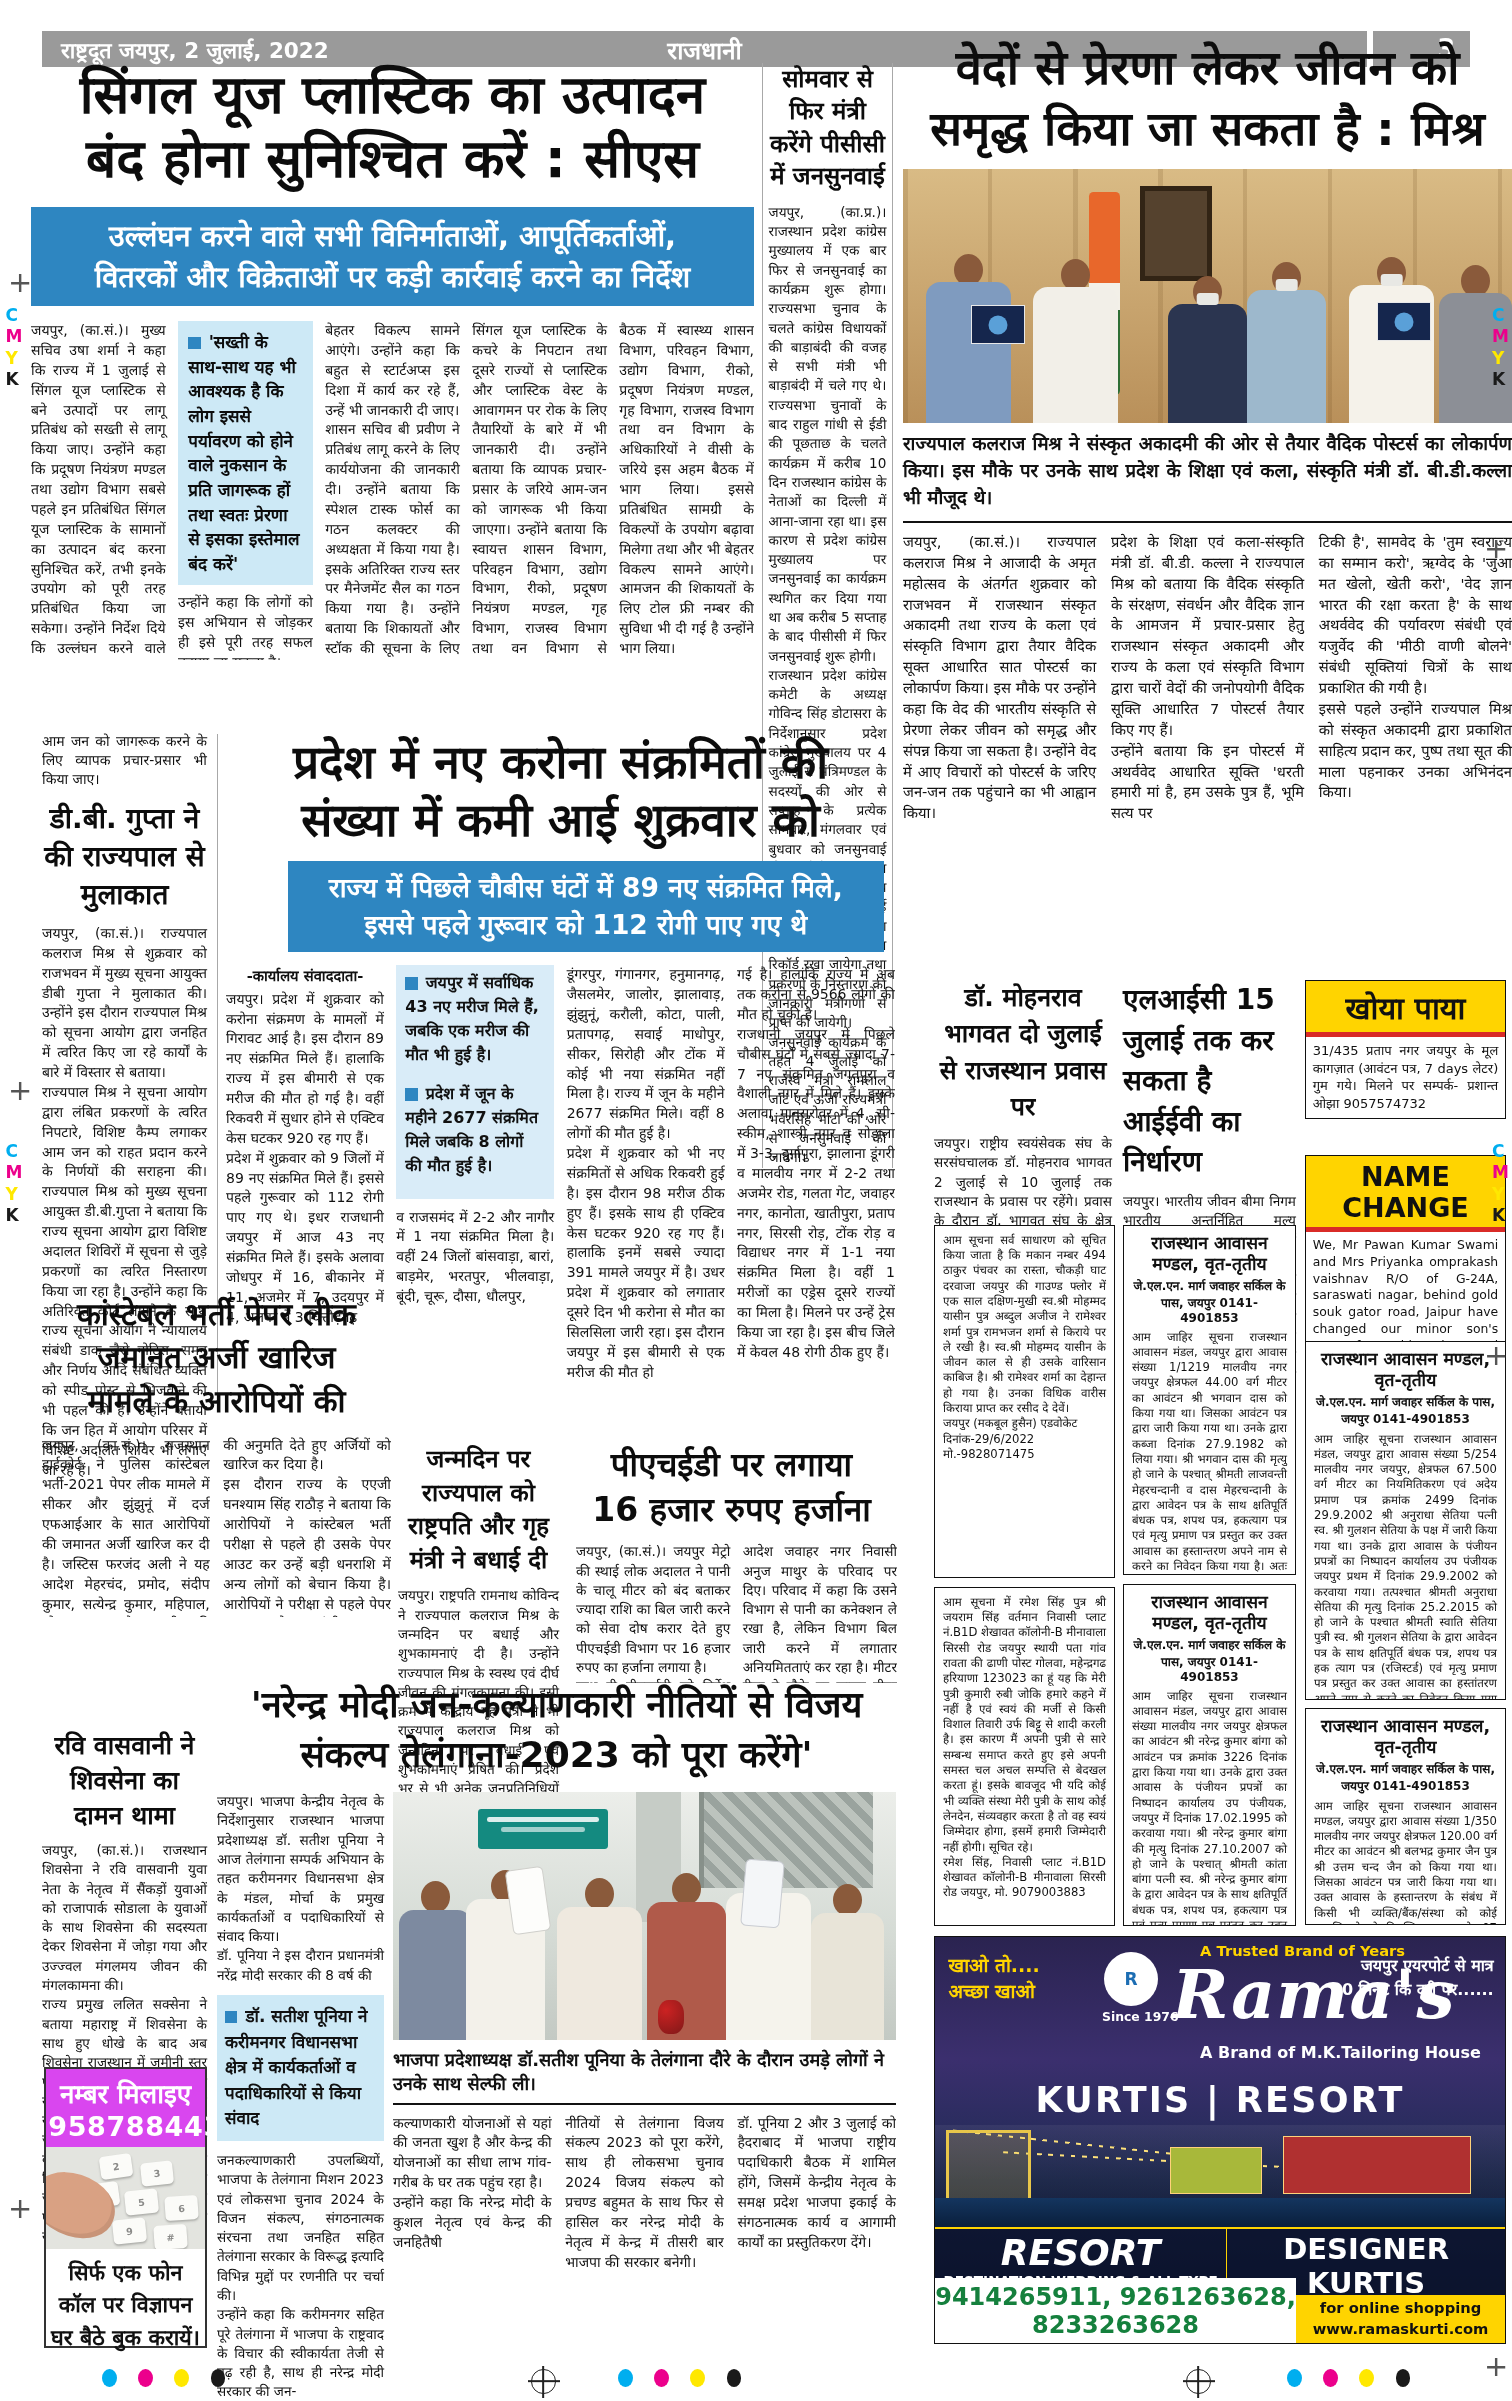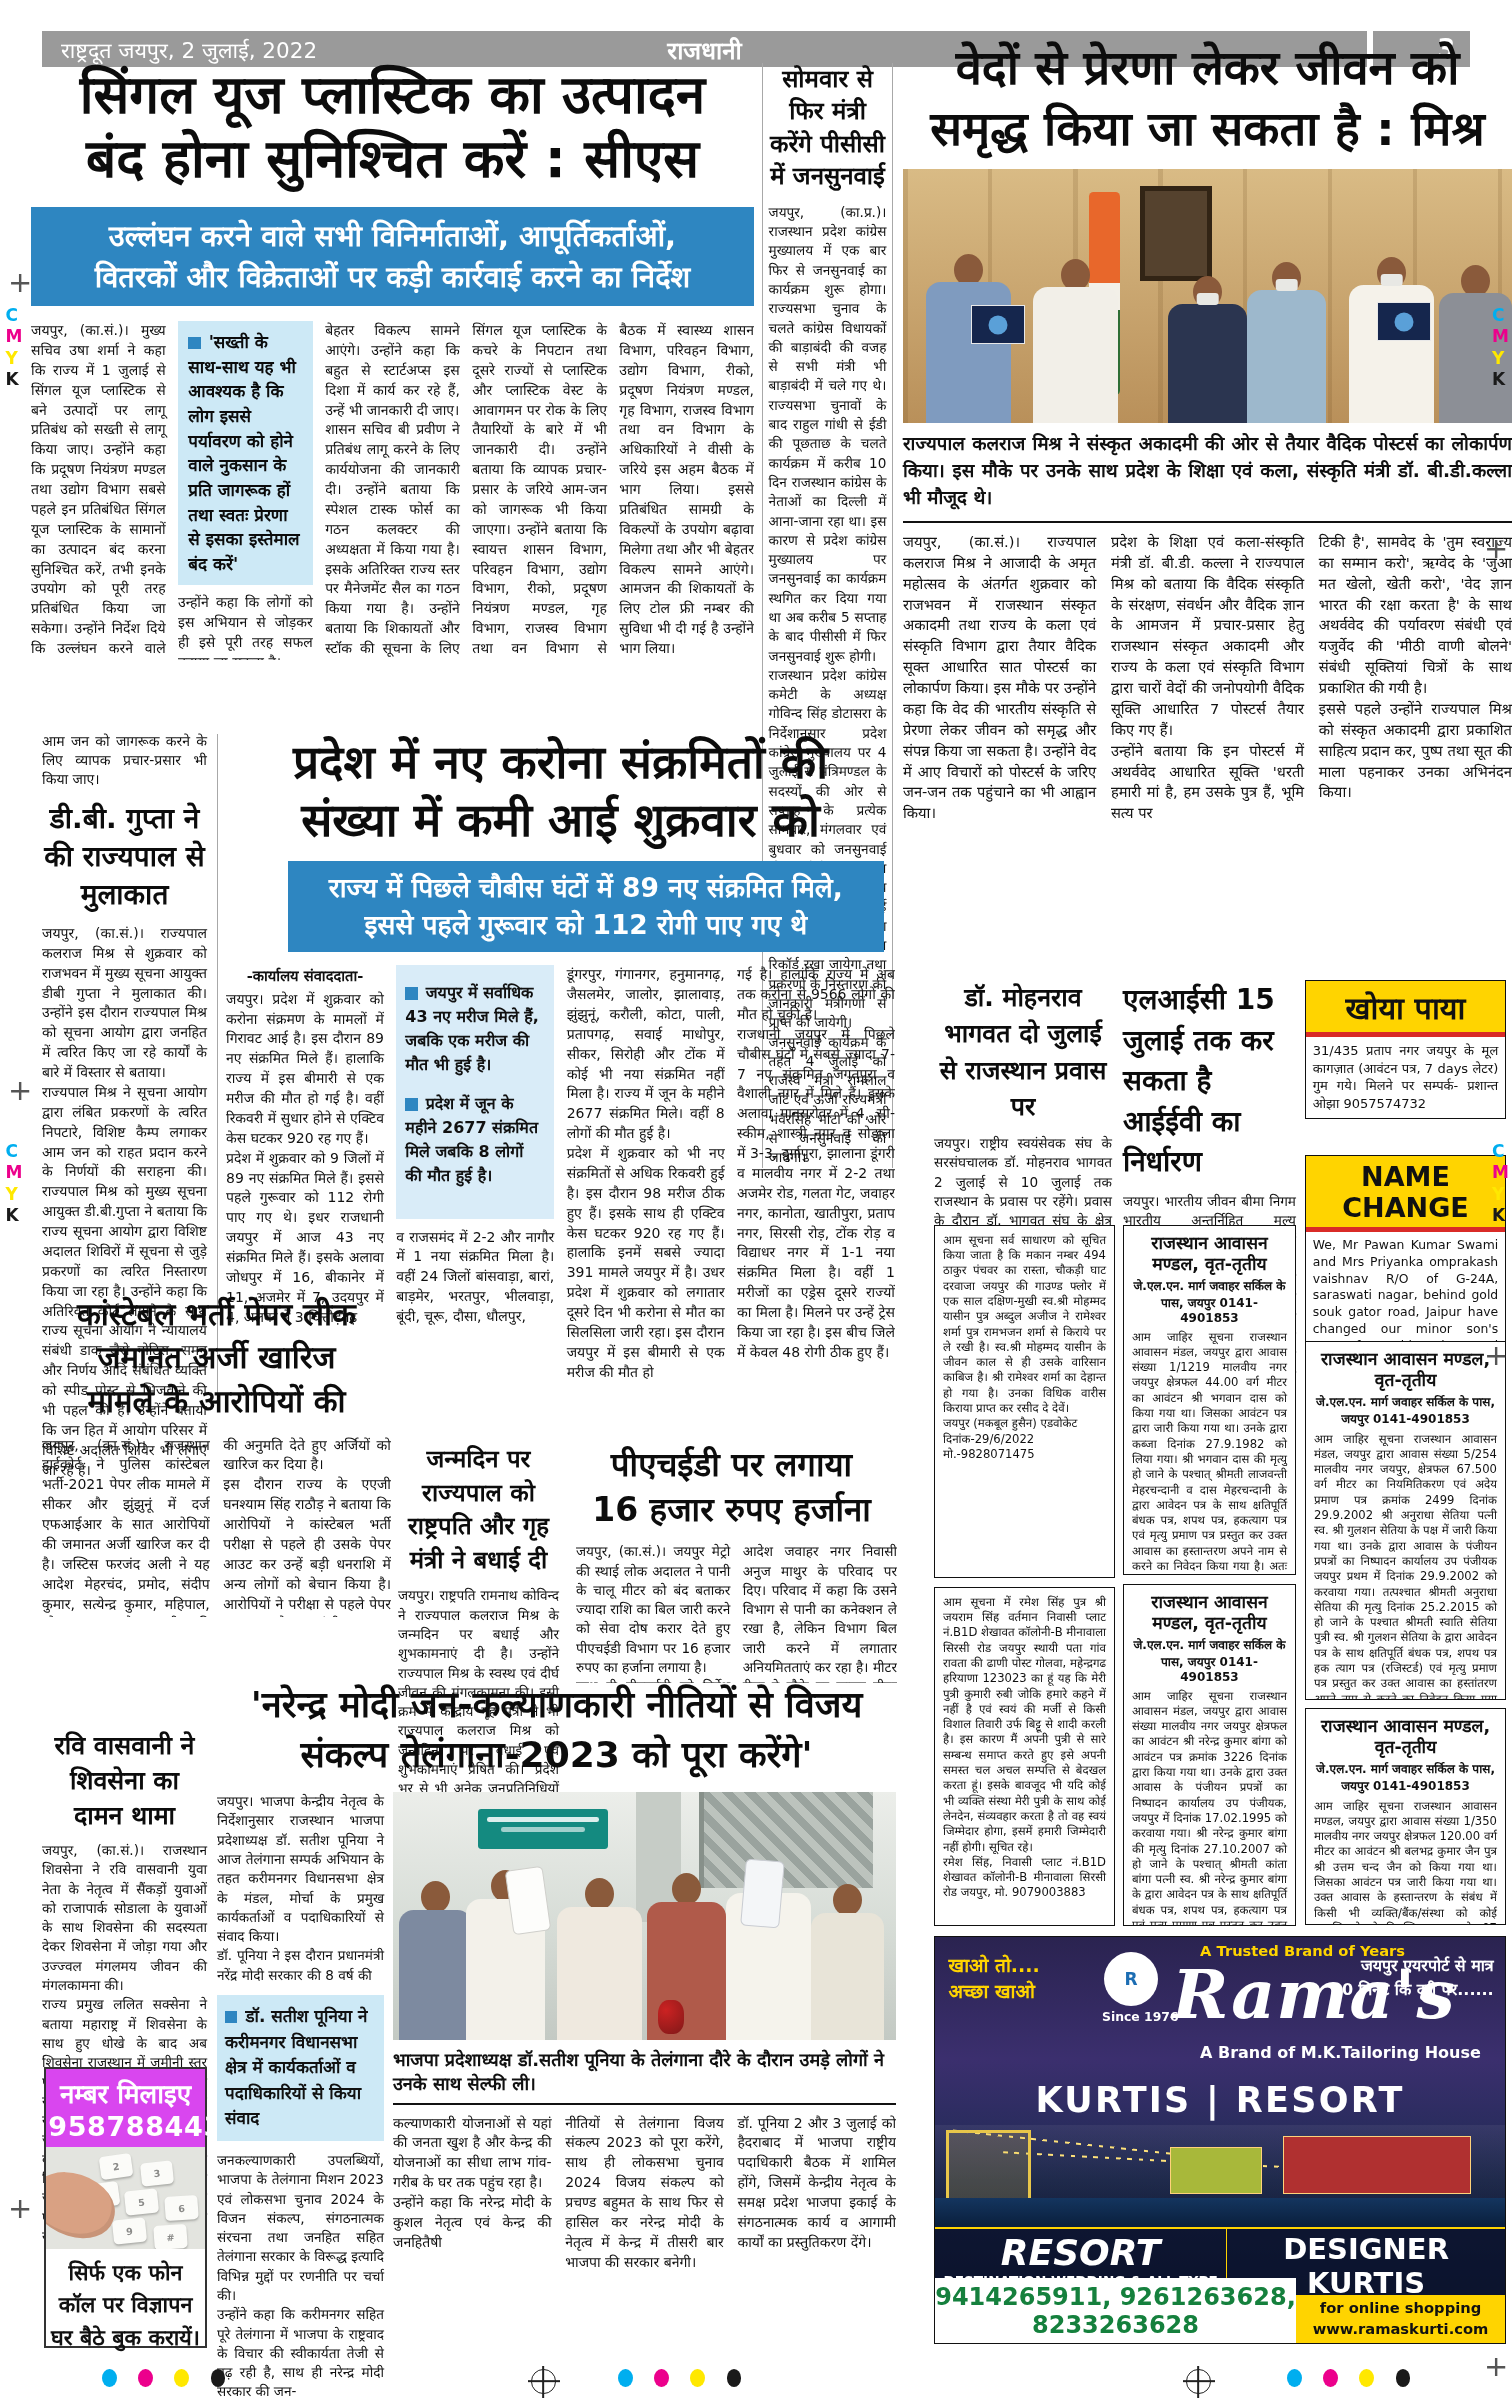--- a/index.html
+++ b/index.html
@@ -4,21 +4,21 @@
 <style>
   html,body{margin:0;padding:0;}
   body{width:1512px;height:2401px;position:relative;background:#fff;
        font-family:"DejaVu Sans","Liberation Sans",sans-serif;color:#111;}
   .abs{position:absolute;}
   .prewrap{white-space:pre-line;}
   .just{text-align:justify;text-justify:inter-word;}
   
   #masthead-bar{left:42px;top:31px;width:1325px;height:36px;background:#9a9a9a;
       display:flex;align-items:center;}
-  #masthead-bar .edition{color:#fff;font-weight:400;font-size:21.5px;padding-left:19px;}
+  #masthead-bar .edition{color:#fff;font-weight:700;font-size:21.5px;padding-left:19px;}
   #masthead-bar .section{color:#fff;font-weight:700;font-size:24px;position:absolute;left:0;right:0;text-align:center;}
   #page-num{left:1373px;top:31px;width:97px;height:36px;background:#9a9a9a;color:#fff;
       font-weight:700;font-size:26px;display:flex;align-items:center;justify-content:flex-end;padding-right:14.7px;box-sizing:border-box;}
   
   .headline{font-weight:700;color:#0c0c0c;text-align:center;}
   .bluebar{background:#2e86c1;color:#fff;font-weight:700;text-align:center;line-height:1.4;}
   .body-txt{font-size:14px;line-height:1.42;}
   .colset{display:flex;}
   .colset .col{flex:1;min-width:0;}
   .pullquote{background:#cde9f6;padding:9px 10.2px;font-weight:700;font-size:17px;line-height:1.45;color:#0c0c0c;position:relative;}
@@ -64,21 +64,21 @@
   #vedon-caption{font-size:18.6px;font-weight:700;line-height:1.45;margin-top:8px;}
   #art-vedon .rule{height:1.7px;background:#111;margin:9px 0;}
   #art-vedon .colset{gap:14.7px;height:418px;overflow:hidden;}
   #art-dbgupta{left:42px;top:731px;width:165px;}
   #art-dbgupta .lead{font-size:14px;}
   #art-dbgupta .headline{font-size:28px;line-height:1.35;margin:12.4px 0 10.2px 0;}
   #art-corona{left:217px;top:734px;width:678px;padding-left:8px;box-sizing:border-box;border-left:0.6px solid #a8a8a8;}
   #art-corona .headline{font-size:46px;line-height:1.25;}
   #art-corona .bluebar{margin:12.4px 11.3px 0 62px;font-size:26.5px;padding:8px 4.5px;}
   #art-corona .colset{margin-top:13.6px;gap:12.4px;height:446px;overflow:hidden;}
-  #corona-bullets{background:#d9ecf8;padding:16px 9px;margin-bottom:9px;}
+  #corona-bullets{background:#d9ecf8;padding:6px 9px;margin-bottom:9px;}
   #corona-bullets .b-item{font-size:16px;font-weight:700;line-height:1.5;margin-bottom:14.7px;}
   #art-constable{left:42px;top:1293px;width:349px;}
   #art-constable .headline{font-size:31px;line-height:1.4;}
   #art-constable .colset{margin-top:12.4px;gap:13.6px;height:181px;overflow:hidden;}
   #art-janmdin{left:398px;top:1443px;width:161px;}
   #art-janmdin .headline{font-size:24px;line-height:1.4;}
   #art-janmdin .body-txt{margin-top:9px;font-size:13.6px;}
   #art-phed{left:566px;top:1443px;width:331px;}
   #art-phed .headline{font-size:33px;line-height:1.35;}
   #art-phed .colset{margin-top:10.2px;gap:12.4px;height:141px;overflow:hidden;margin-left:10px;}

